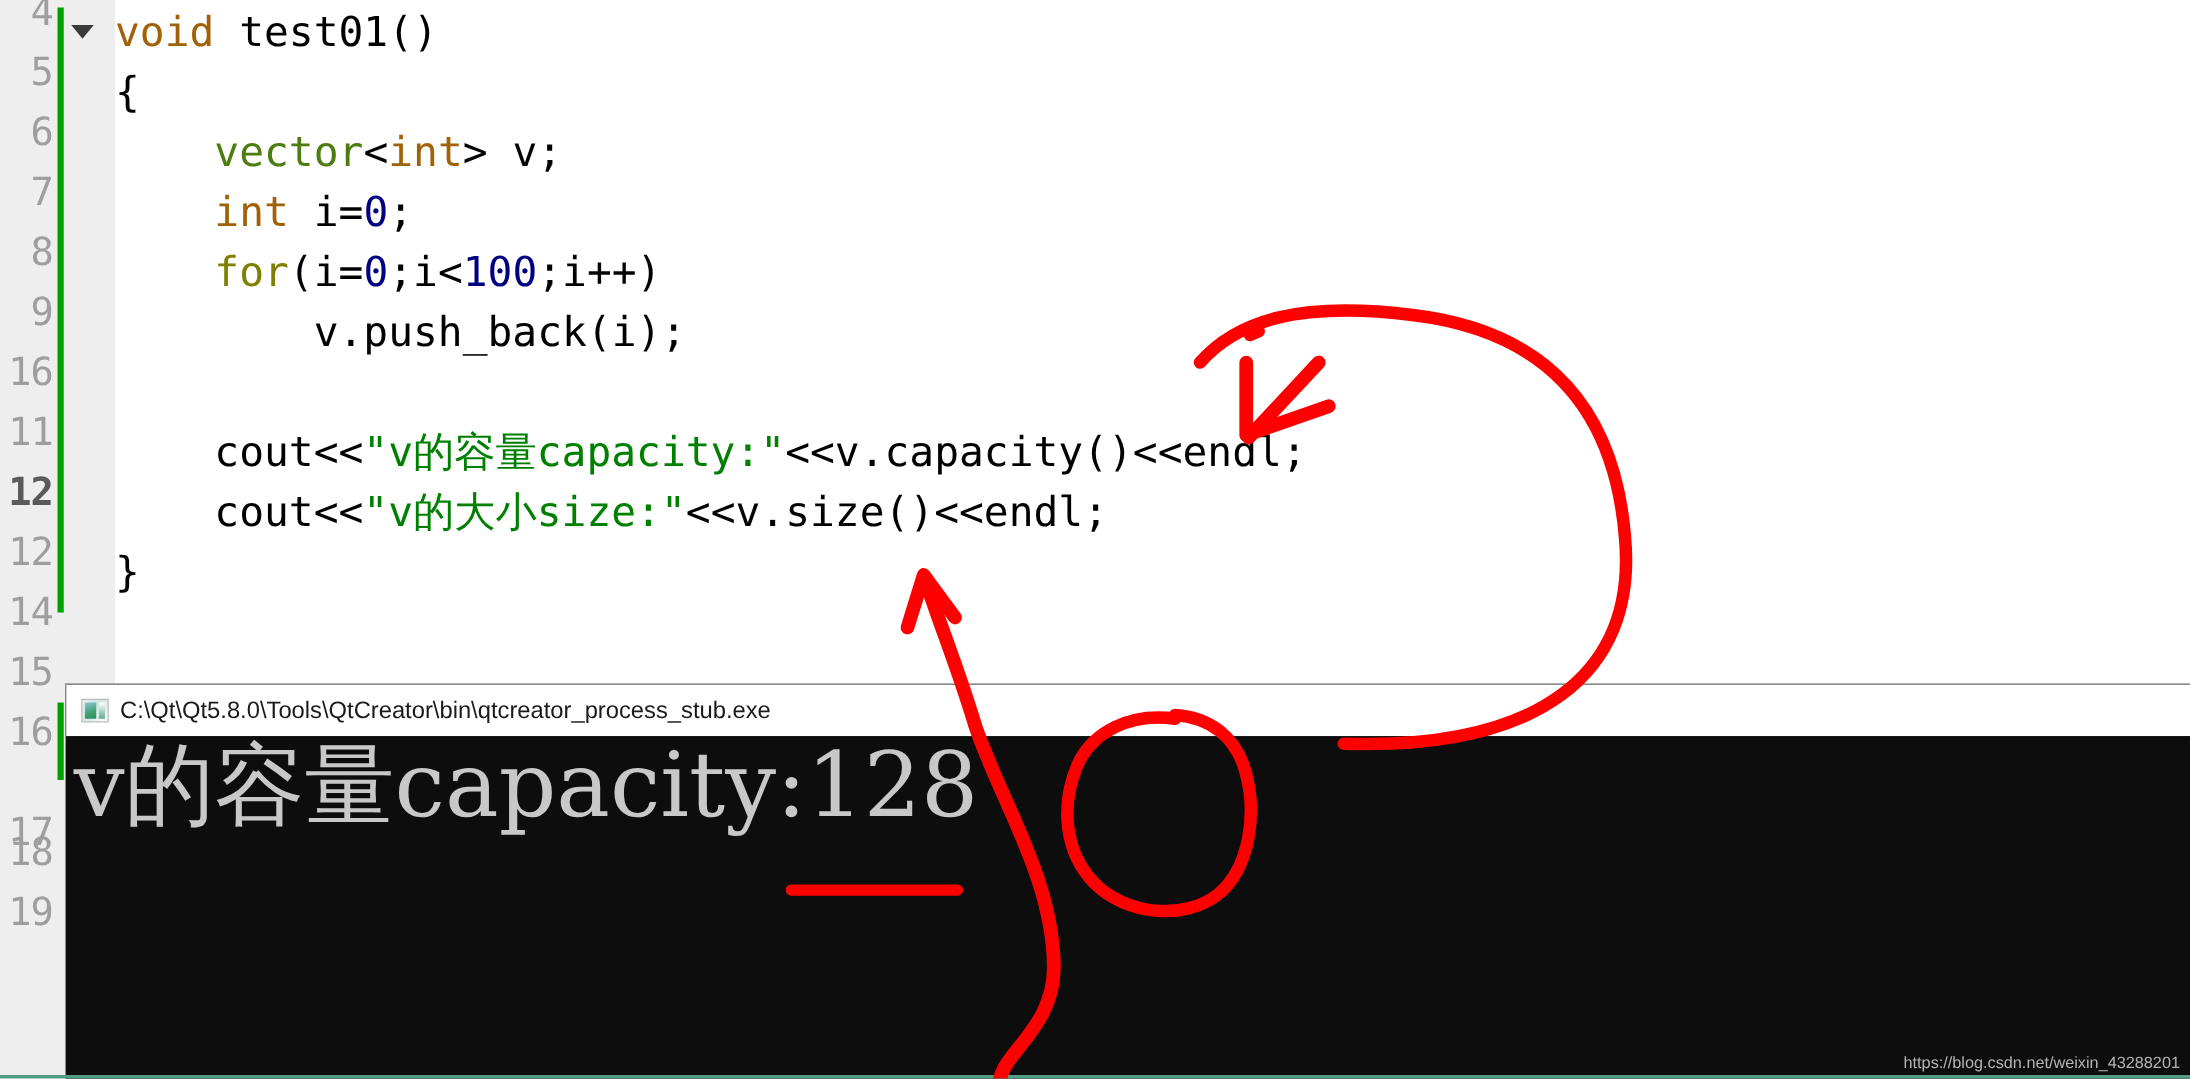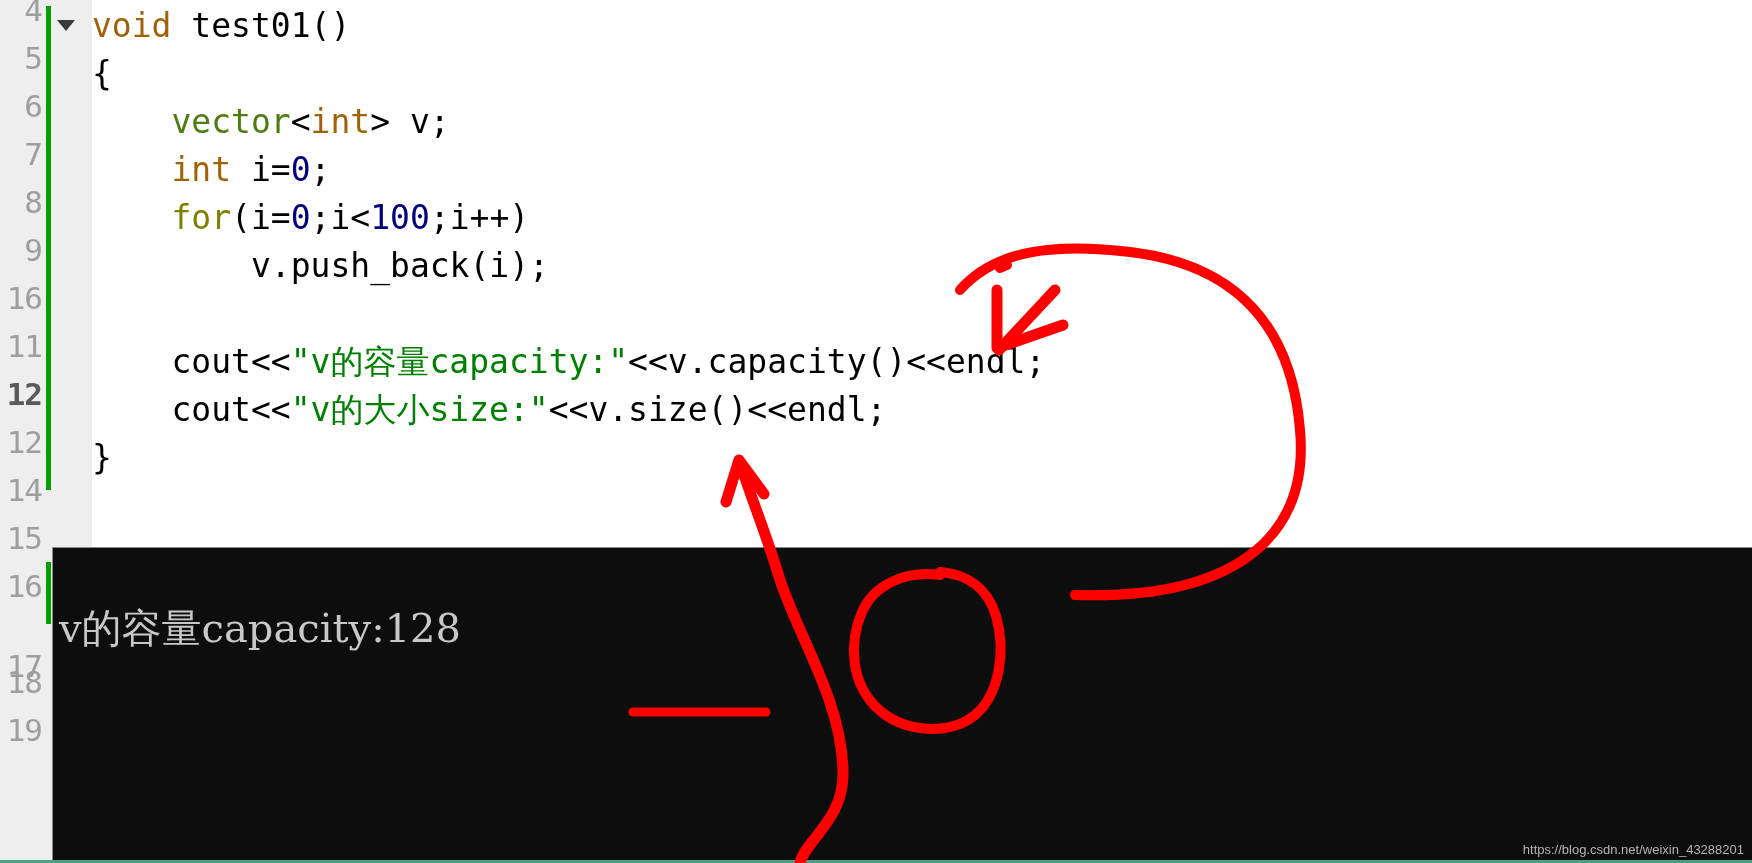--- a/index.html
+++ b/index.html
@@ -152,21 +152,21 @@
     width: 100%;
     bottom: 0;
     background: #0d0d0d;
     overflow: hidden;
   }
   .console-line {
     position: absolute;
     left: 6px;
     white-space: pre;
     font-family: "DejaVu Serif", serif;
-    font-size: 40px;
+    font-size: 72px;
     line-height: 62px;
     color: #c8c8c8;
   }
   #console-line-0 { top: 8px; }
   #console-line-1 { top: 106px; }
 
   #console-watermark {
     position: absolute;
     right: 8px;
     bottom: 6px;
@@ -239,20 +239,24 @@
         <div class="code-line" style="top: 194px;"><span class="tok-plain">    </span><span class="tok-kw">for</span><span class="tok-plain">(i=</span><span class="tok-num">0</span><span class="tok-plain">;i&lt;</span><span class="tok-num">100</span><span class="tok-plain">;i++)</span></div>
         <div class="code-line" style="top: 242px;"><span class="tok-plain">        v.push_back(i);</span></div>
         <div class="code-line" style="top: 290px;"></div>
         <div class="code-line" style="top: 338px;"><span class="tok-plain">    cout&lt;&lt;</span><span class="tok-str">"v的容量capacity:"</span><span class="tok-plain">&lt;&lt;v.capacity()&lt;&lt;endl;</span></div>
         <div class="code-line" style="top: 386px;"><span class="tok-plain">    cout&lt;&lt;</span><span class="tok-str">"v的大小size:"</span><span class="tok-plain">&lt;&lt;v.size()&lt;&lt;endl;</span></div>
         <div class="code-line" style="top: 434px;"><span class="tok-plain">}</span></div>
       </div>
   </div>
 
   <div id="console">
+    <div id="console-titlebar">
+      <div id="console-icon"></div>
+      <div id="console-title-text">C:\Qt\Qt5.8.0\Tools\QtCreator\bin\qtcreator_process_stub.exe</div>
+    </div>
     <div id="console-body">
       <div class="console-line" id="console-line-0">v的容量capacity:128</div>
       <div id="console-watermark">https://blog.csdn.net/weixin_43288201</div>
     </div>
   </div>
 
   <div id="bottom-rule"></div>
 
   <svg id="annotations" viewBox="0 0 1752 863" xmlns="http://www.w3.org/2000/svg">
 

